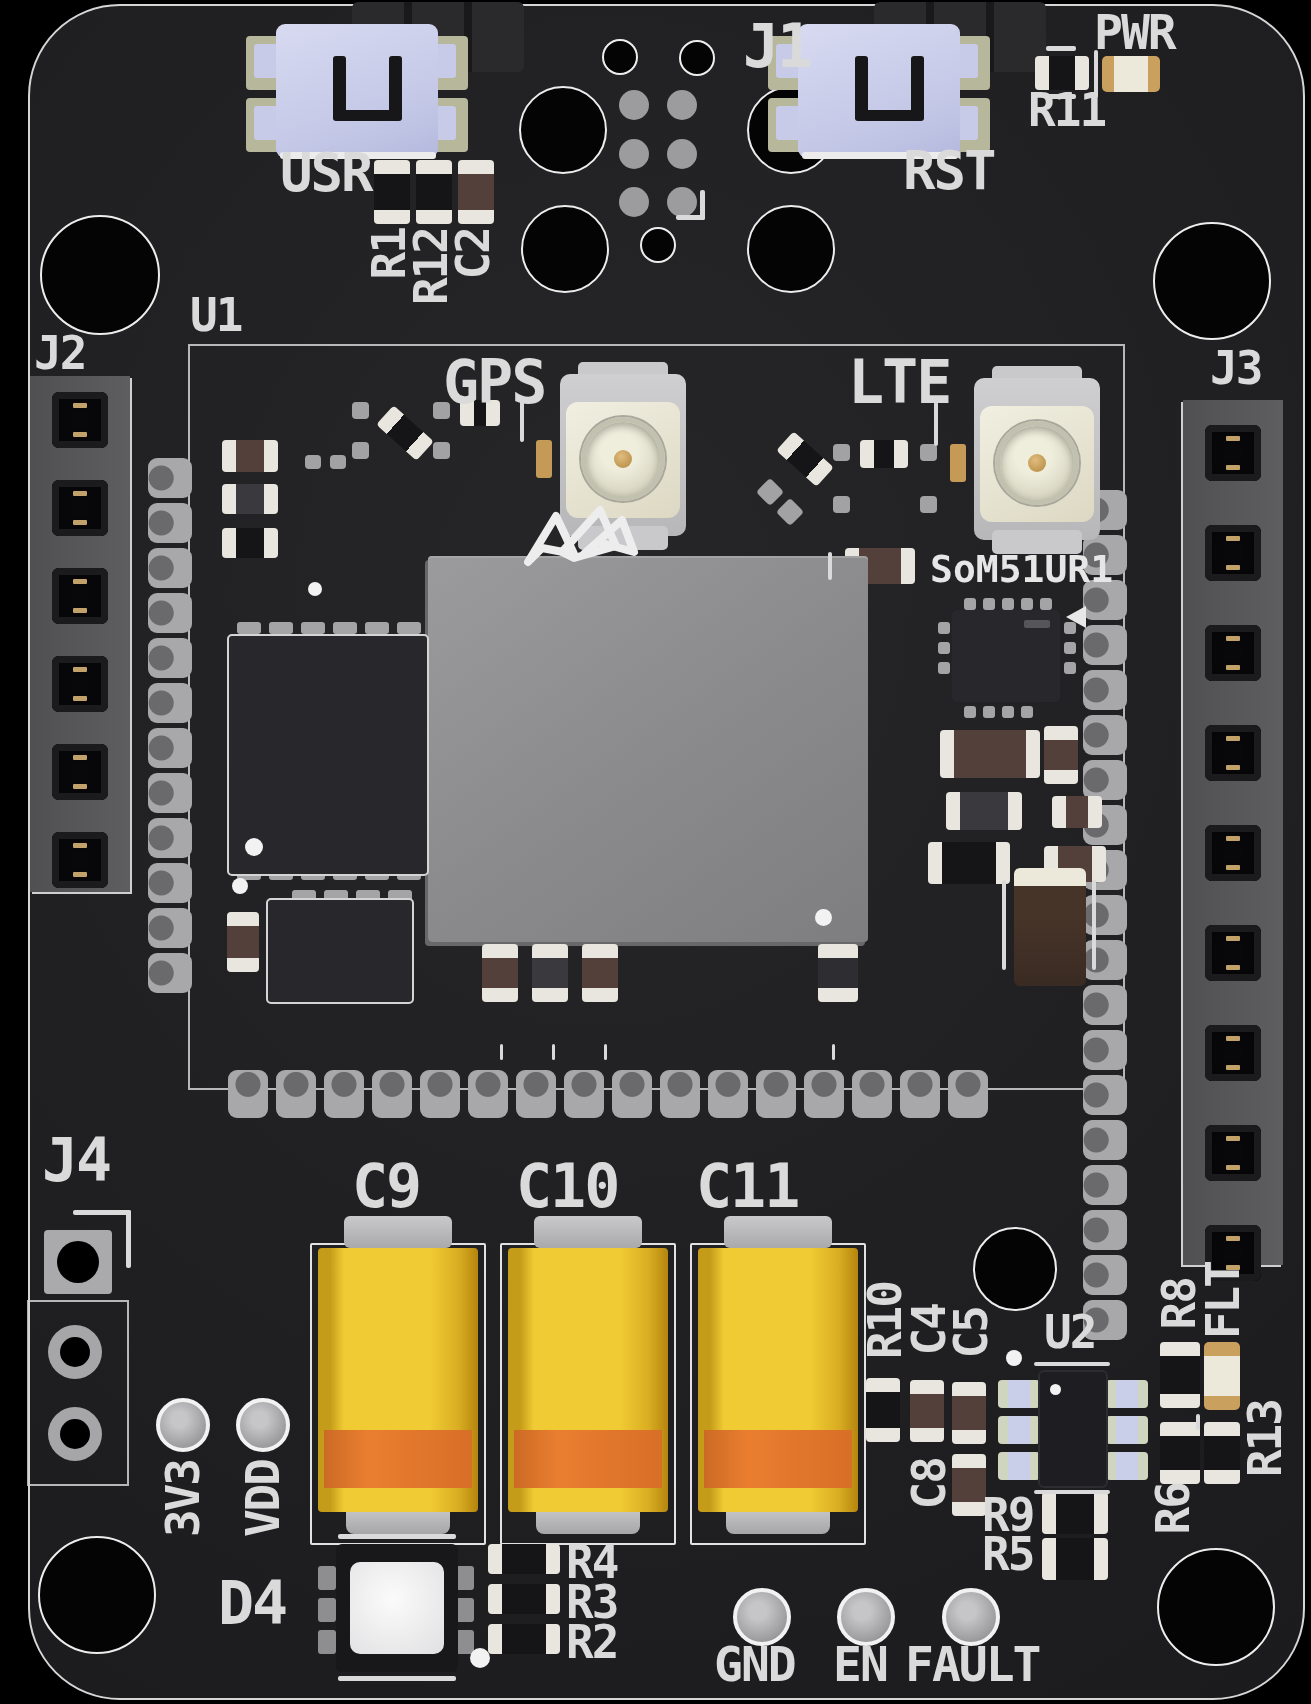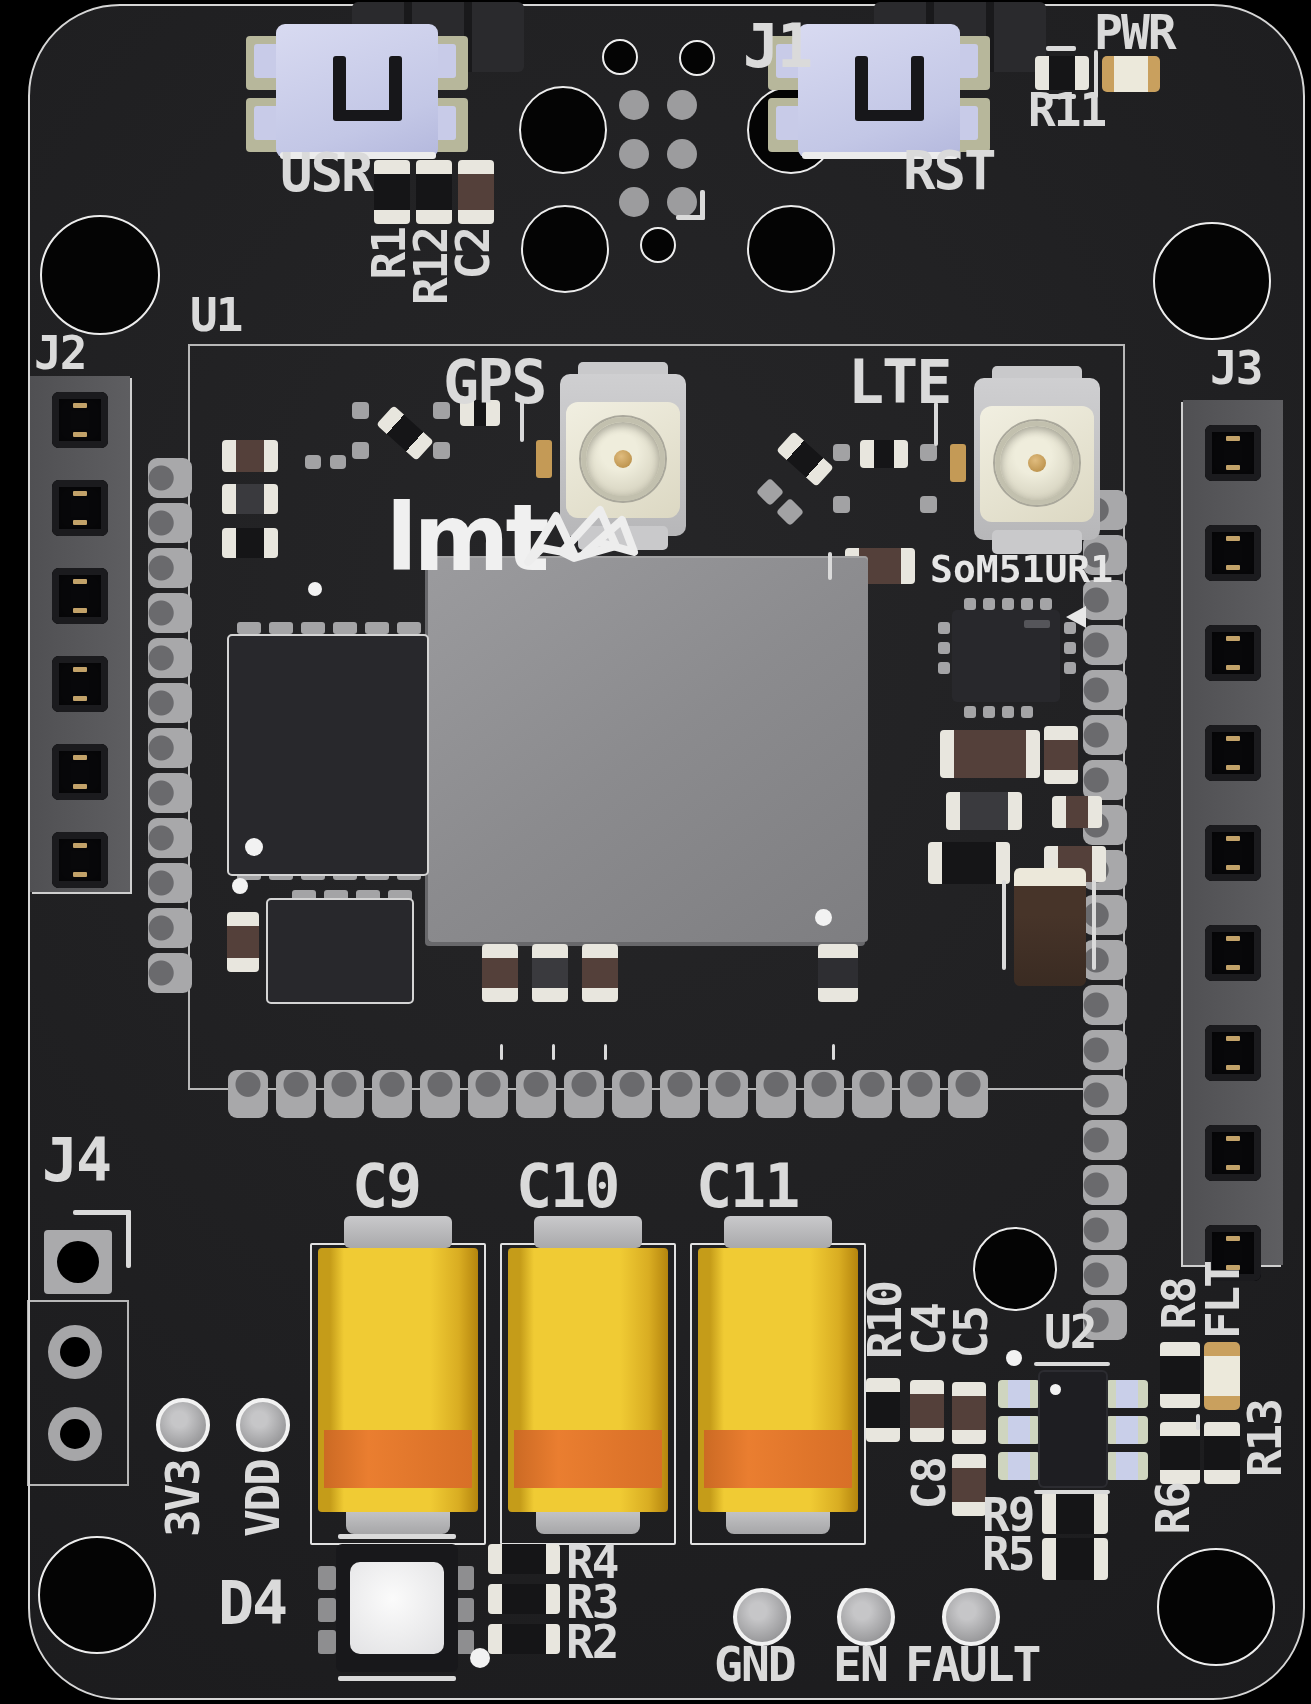--- a/index.html
+++ b/index.html
@@ -265,21 +265,20 @@
 
   <div class="chip-h tilt" style="left:778px;top:446px;width:54px;height:26px;--mid:#151517;"></div>
   <div class="sq tilt45" style="left:760px;top:482px;width:20px;height:20px;"></div>
   <div class="sq tilt45" style="left:780px;top:502px;width:20px;height:20px;"></div>
   <div class="sq" style="left:833px;top:444px;width:17px;height:17px;"></div>
   <div class="sq" style="left:833px;top:496px;width:17px;height:17px;"></div>
   <div class="chip-h" style="left:860px;top:440px;width:48px;height:28px;--mid:#151517;"></div>
   <div class="sq" style="left:920px;top:444px;width:17px;height:17px;"></div>
   <div class="sq" style="left:920px;top:496px;width:17px;height:17px;"></div>
 
-  <div class="logo" style="left:386px;top:500px;">lmt</div>
   <div class="ab" style="left:520px;top:496px;z-index:6;">
     <svg width="126" height="92" viewBox="0 0 126 92" fill="none" stroke="#ededed" stroke-width="8" stroke-linejoin="round" stroke-linecap="round">
       <path d="M8 66 L36 20 L54 58 L22 52 Z"></path>
       <path d="M42 56 L80 14 L96 50 L54 62 Z"></path>
       <path d="M64 58 L102 24 L114 56 L78 46 Z"></path>
     </svg>
   </div>
   <div class="silk som" style="left:930px;top:550px;">SoM51UR1</div>
 
   <div class="silkline" style="left:828px;top:552px;width:4px;height:28px;"></div>

